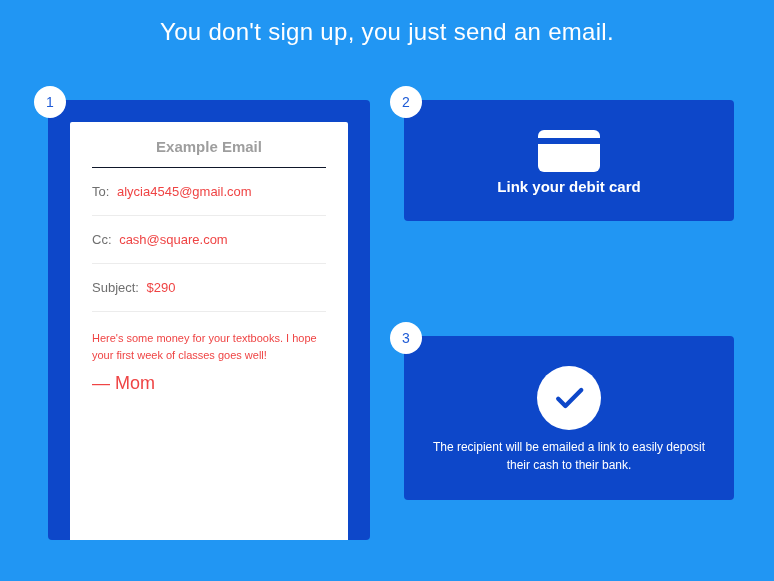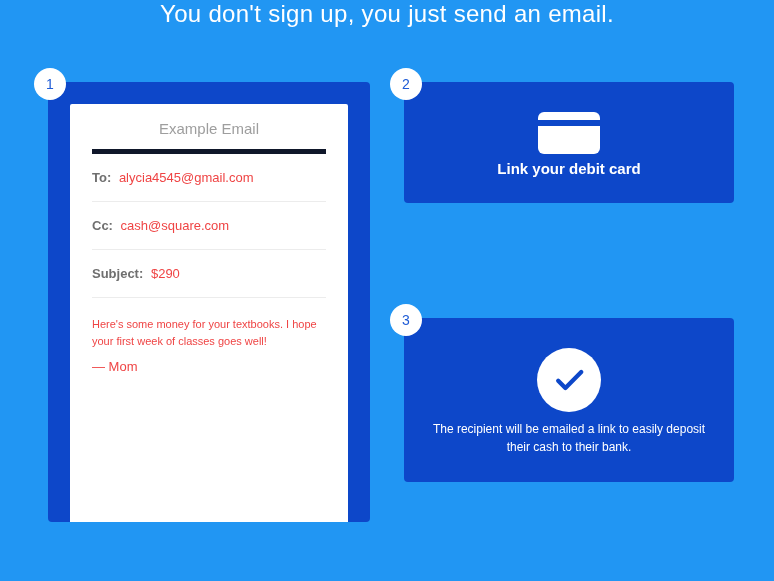--- a/index.html
+++ b/index.html
@@ -7,20 +7,21 @@
   body {
     background: #2196f3;
     font-family: -apple-system, "Helvetica Neue", Arial, sans-serif;
     overflow: hidden;
   }
   .headline {
     text-align: center;
     color: #fff;
     font-size: 24px;
     font-weight: 300;
+    padding-top: 18px;
     letter-spacing: 0.3px;
   }
   .container {
     position: relative;
     width: 100%;
     height: calc(100% - 60px);
     margin-top: 18px;
   }
   .panel {
     position: absolute;
@@ -59,33 +60,33 @@
     background: #fff;
     border-radius: 2px 2px 0 0;
     padding: 0 22px;
     color: #7a7a7a;
     font-size: 13px;
   }
   .email-title {
     text-align: center;
     color: #9e9e9e;
     font-size: 15px;
-    font-weight: 400;
+    font-weight: 700;
     padding: 16px 0 12px;
-    border-bottom: 5px solid #0f172a;
+    border-bottom: 1px solid #0f172a;
   }
   .email-row {
     padding: 16px 0;
     border-bottom: 1px solid #ececec;
     font-size: 13px;
   }
-  .email-row .lbl { font-weight: 700; color: #6f6f6f; margin-right: 4px; margin-top: 16px; }
+  .email-row .lbl { font-weight: 400; color: #6f6f6f; margin-right: 4px; margin-top: 16px; }
   .email-row .val, .email-body, .email-sig { color: #ef4444; }
   .email-body { padding: 18px 0 10px; line-height: 1.5; font-size: 11px; }
-  .email-sig { font-size: 13px; }
+  .email-sig { font-size: 18px; }
 
   
   .card-right {
     left: 404px;
     width: 330px;
     color: #fff;
     text-align: center;
     padding: 26px 22px 26px;
   }
   .card-r1 { top: 36px; }

